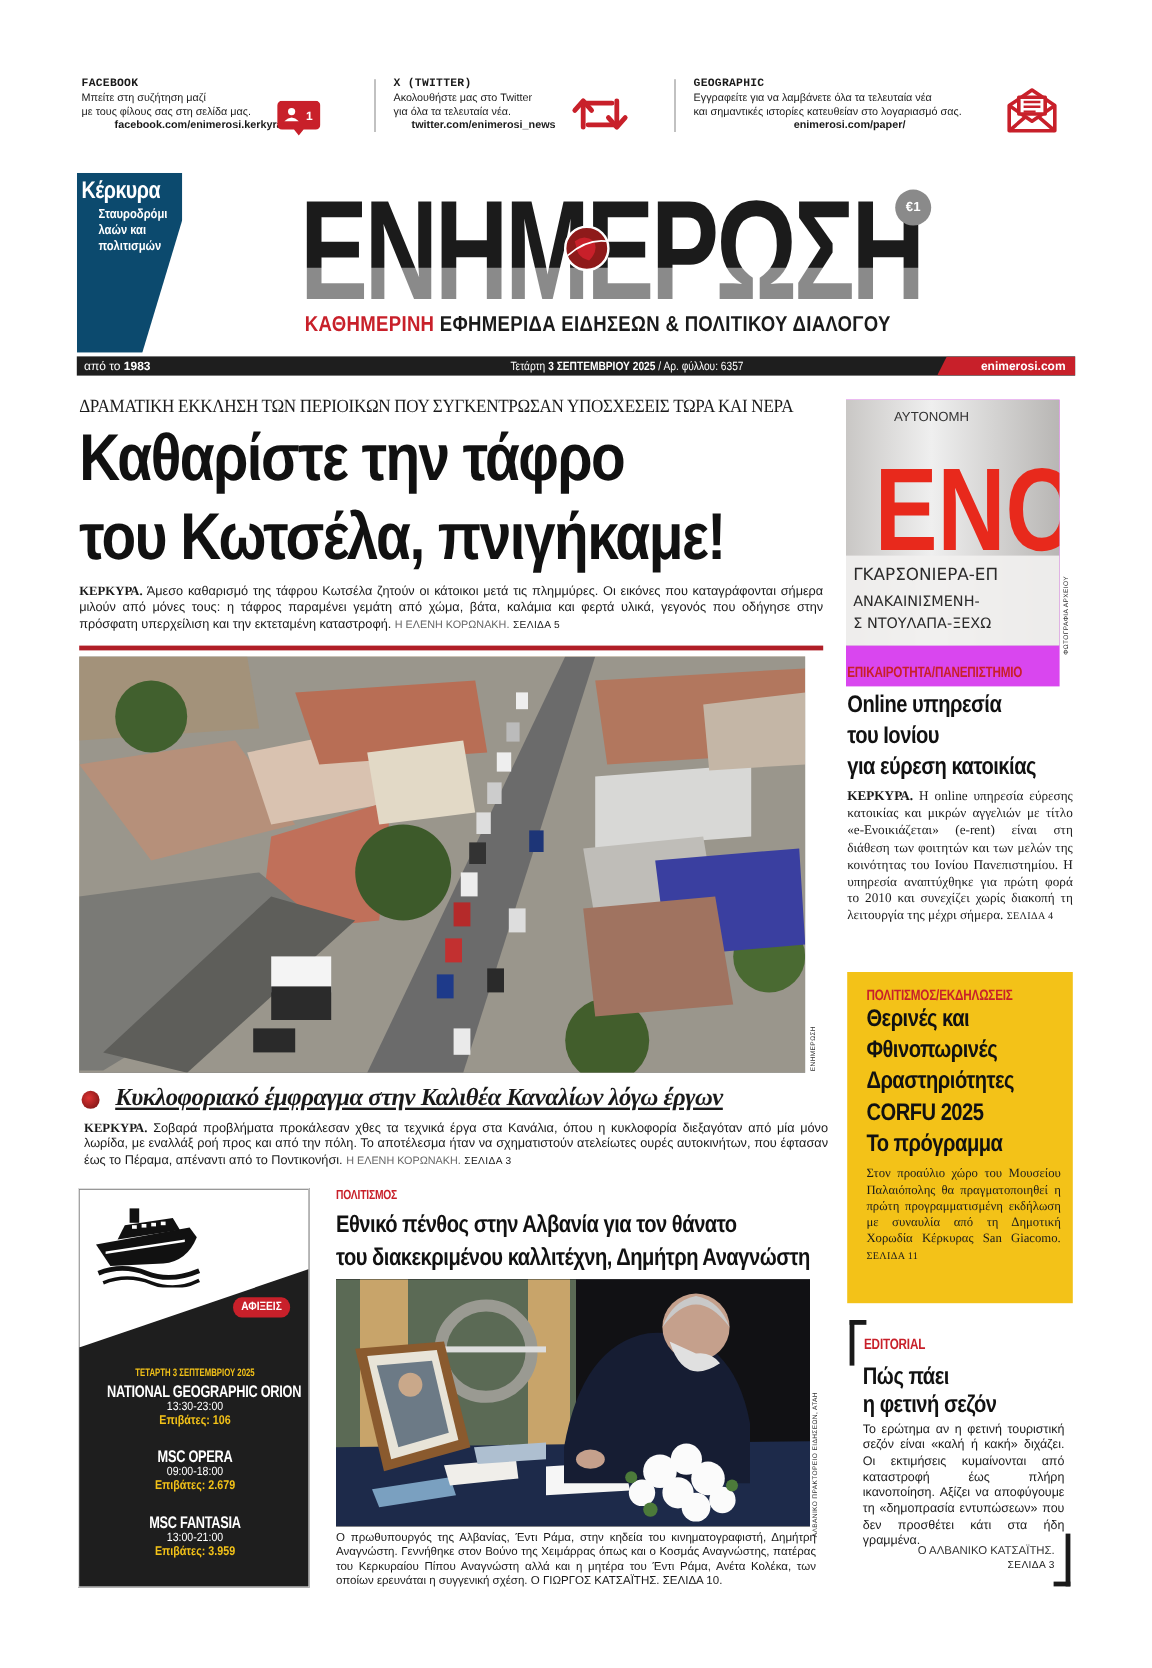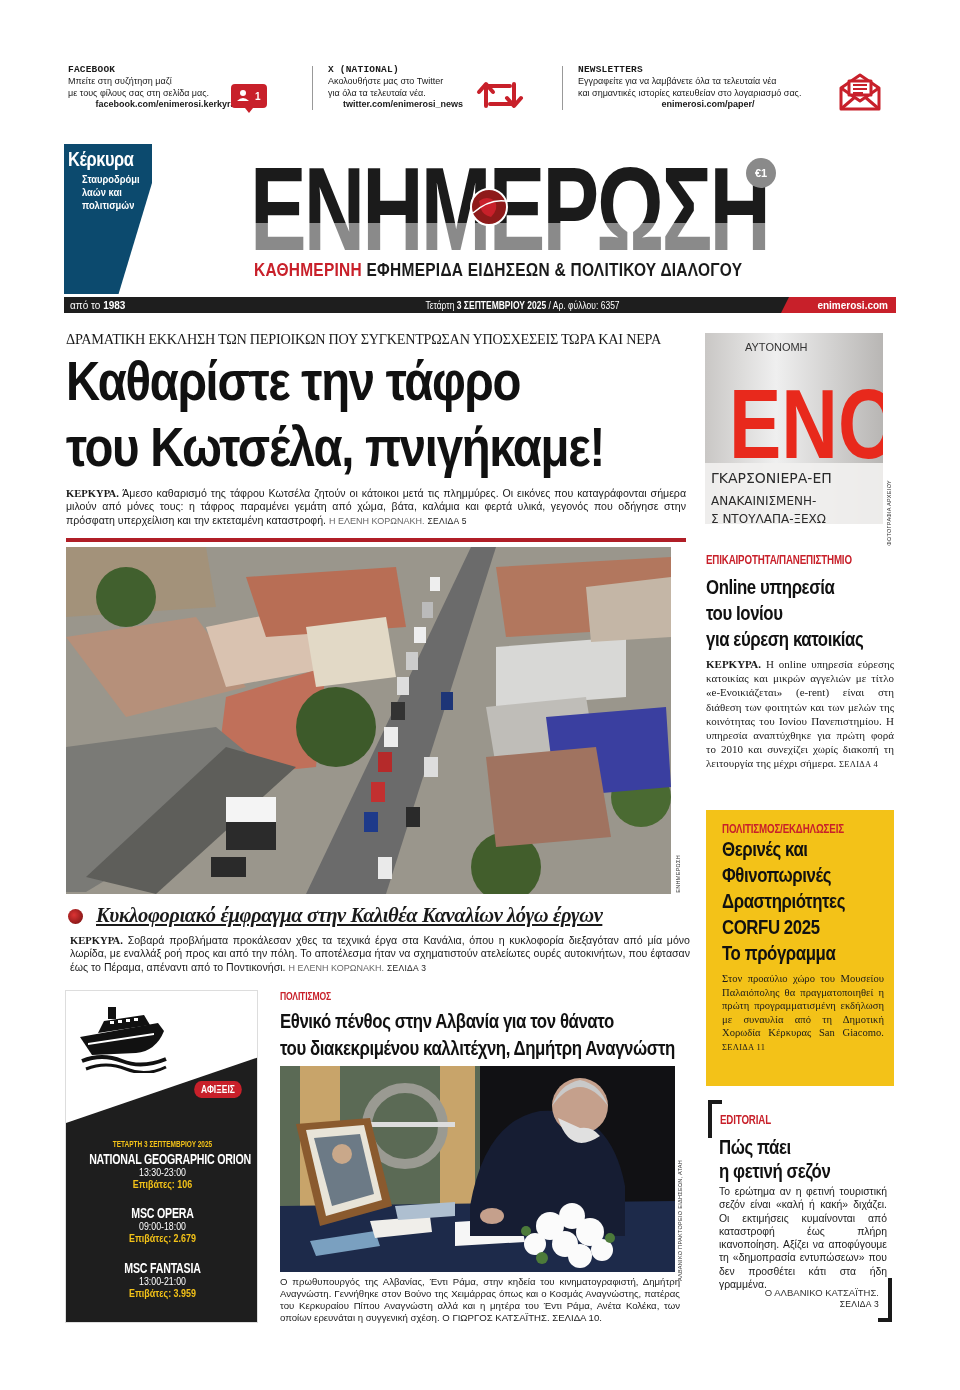--- a/index.html
+++ b/index.html
@@ -79,38 +79,38 @@
     <path d="M4 0 H32 A4 4 0 0 1 36 4 V20 A4 4 0 0 1 32 24 H22 L18 29 L14 24 H4 A4 4 0 0 1 0 20 V4 A4 4 0 0 1 4 0 Z" fill="#c8202a"></path>
     <circle cx="12" cy="9" r="3" fill="#fff"></circle>
     <path d="M6 17 Q12 11 18 17 Z" fill="#fff"></path>
     <text x="24" y="16" fill="#fff" font-size="10" font-family="Liberation Sans, sans-serif" font-weight="bold">1</text>
   </svg>
 </div>
 
 <div class="abs divider-v" style="left:312px;top:66px;height:44px;"></div>
 
 <div class="abs" style="left:328px;top:64px;width:150px;">
-  <div class="social-title">X (NATIONAL)</div>
+  <div class="social-title">X (TWITTER)</div>
   <div class="social-text">Ακολουθήστε μας στο Twitter</div>
   <div class="social-text">για όλα τα τελευταία νέα.</div>
   <div class="social-link">twitter.com/enimerosi_news</div>
 </div>
 <div class="abs" style="left:476px;top:76px;">
   <svg width="48" height="38" viewBox="0 0 48 38" fill="none" stroke="#c8202a" stroke-width="4" stroke-linejoin="round" stroke-linecap="round">
     <path d="M10 30 V10 H34"></path>
     <path d="M3 16 L10 8 L17 16"></path>
     <path d="M38 8 V28 H14"></path>
     <path d="M45 22 L38 30 L31 22"></path>
   </svg>
 </div>
 
 <div class="abs divider-v" style="left:562px;top:66px;height:44px;"></div>
 
 <div class="abs" style="left:578px;top:64px;width:260px;">
-  <div class="social-title">NEWSLETTERS</div>
+  <div class="social-title">GEOGRAPHIC</div>
   <div class="social-text">Εγγραφείτε για να λαμβάνετε όλα τα τελευταία νέα</div>
   <div class="social-text">και σημαντικές ιστορίες κατευθείαν στο λογαριασμό σας.</div>
   <div class="social-link">enimerosi.com/paper/</div>
 </div>
 <div class="abs" style="left:838px;top:72px;">
   <svg width="44" height="40" viewBox="0 0 44 40" fill="none" stroke="#c8202a" stroke-width="3" stroke-linejoin="round">
     <path d="M3 16 L22 3 L41 16 V37 H3 Z"></path>
     <path d="M3 16 L22 29 L41 16"></path>
     <path d="M3 37 L17 25 M41 37 L27 25"></path>
     <rect x="11" y="9" width="22" height="14" fill="#fff"></rect>
@@ -219,21 +219,21 @@
 
 <div class="abs bullet-dot" style="left:68px;top:909px;"></div>
 <div class="abs subhead-italic" style="left:96px;top:904px;text-decoration:underline;">Κυκλοφοριακό έμφραγμα στην Καλιθέα Καναλίων λόγω έργων</div>
 <div class="abs body-text" style="left:70px;top:934px;width:620px;">
   <span class="lead-word">ΚΕΡΚΥΡΑ.</span>
   <span>Σοβαρά προβλήματα προκάλεσαν χθες  τα τεχνικά έργα στα Κανάλια, όπου η κυκλοφορία διεξαγόταν από μία μόνο λωρίδα, με εναλλάξ ροή προς και από την πόλη. Το αποτέλεσμα ήταν να σχηματιστούν ατελείωτες ουρές αυτοκινήτων, που έφτασαν έως το Πέραμα, απέναντι από το Ποντικονήσι.</span>
   <span class="byline">Η ΕΛΕΝΗ ΚΟΡΩΝΑΚΗ.</span>
   <span class="page-ref">ΣΕΛΙΔΑ 3</span>
 </div>
 
-<div class="abs photo" style="left:705px;top:333px;width:178px;height:191px;background:#f9a8d4;">
+<div class="abs photo" style="left:705px;top:333px;width:178px;height:239px;background:#d946ef;">
   <svg width="178" height="205" viewBox="0 0 178 205">
     <rect width="178" height="205" fill="#dcdad8"></rect>
     <rect x="0" y="0" width="178" height="205" fill="url(#rg)"></rect>
     <defs>
       <linearGradient id="rg" x1="0" y1="0" x2="1" y2="0">
         <stop offset="0" stop-color="#c9c7c5"></stop>
         <stop offset="0.4" stop-color="#efefef"></stop>
         <stop offset="1" stop-color="#b8b6b4"></stop>
       </linearGradient>
     </defs>

